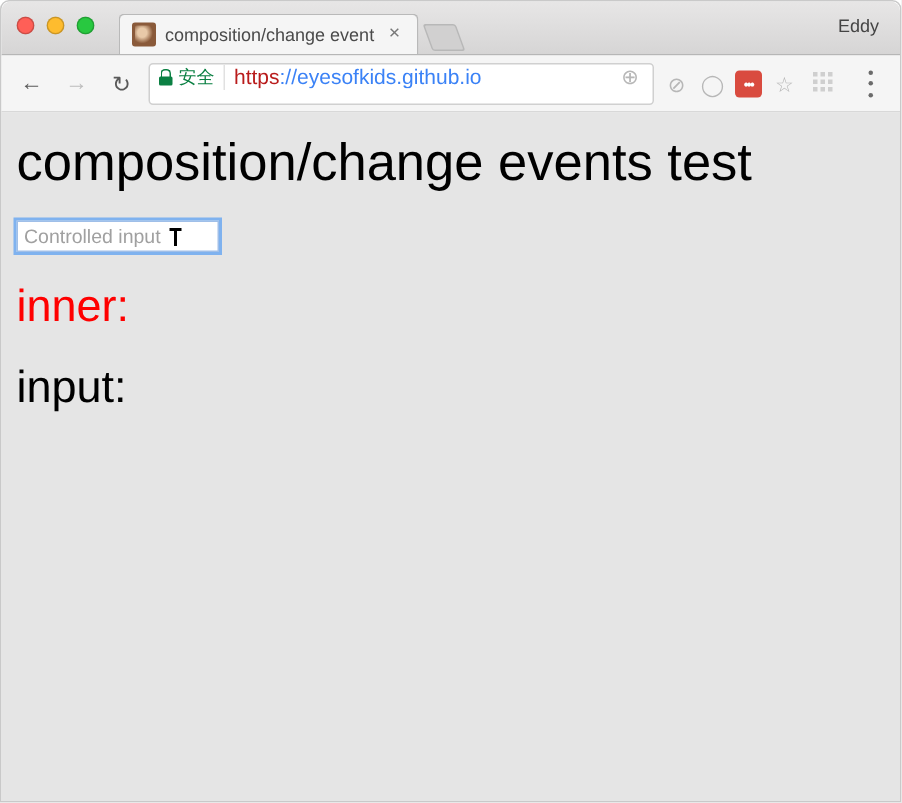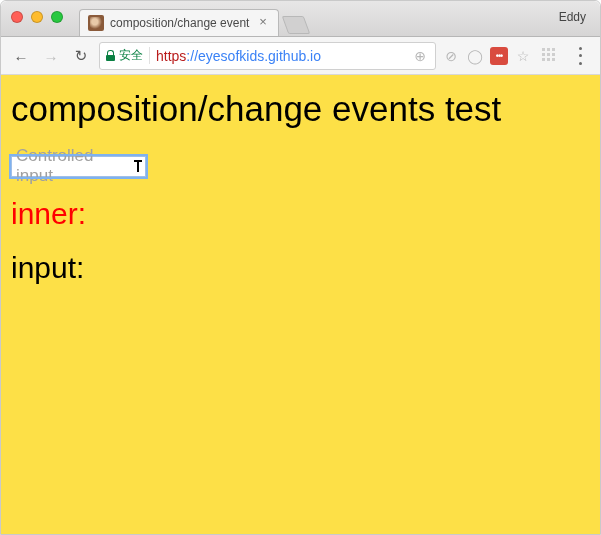--- a/index.html
+++ b/index.html
@@ -128,21 +128,21 @@
     border-radius: 3px;
   }
   .tbtn.dim { color: #bdbdbd; }
   .omnibox {
     flex: 1;
     height: 28px;
     background: #fff;
     border: 1px solid #d0d0d0;
     border-radius: 3px;
     display: flex;
-    align-items: center;
+    align-items: flex-start;
     padding: 0 6px;
     gap: 6px;
     font-size: 13px;
     color: #555;
     overflow: hidden;
   }
   .secure {
     color: #0b8043;
     font-size: 12px;
     display: flex;
@@ -195,37 +195,37 @@
   .dotsq i{ background:#cfcfcf; width:3px; height:3px; display:block; }
   .menu-dots{
     width:4px; height:18px;
     display:flex; flex-direction:column; justify-content:space-between;
     align-items:center;
   }
   .menu-dots i{ width:3px;height:3px;background:#6b6b6b;border-radius:50%; }
   
   .content {
     flex: 1;
-    background:#fde047;
+    background:#e5e5e5;
     padding: 8px 10px;
     overflow:hidden;
   }
   h1.page-title{
     font-family: "Century Gothic","Futura","Avant Garde",Arial,sans-serif;
     font-weight: 400;
     font-size: 35px;
     margin: 6px 0 18px 0;
     color:#000;
   }
   .inputs{
     display:inline-block;
   }
   .text-input{
     display:block;
-    font-size:17px;
+    font-size:13px;
     font-family: Arial, sans-serif;
     color:#9b9b9b;
     background:#fff;
     border:1px solid #c8c8c8;
     padding:2px 4px;
     width: 135px;
     height: 21px;
     margin:0;
   }
   .text-input.focused{

